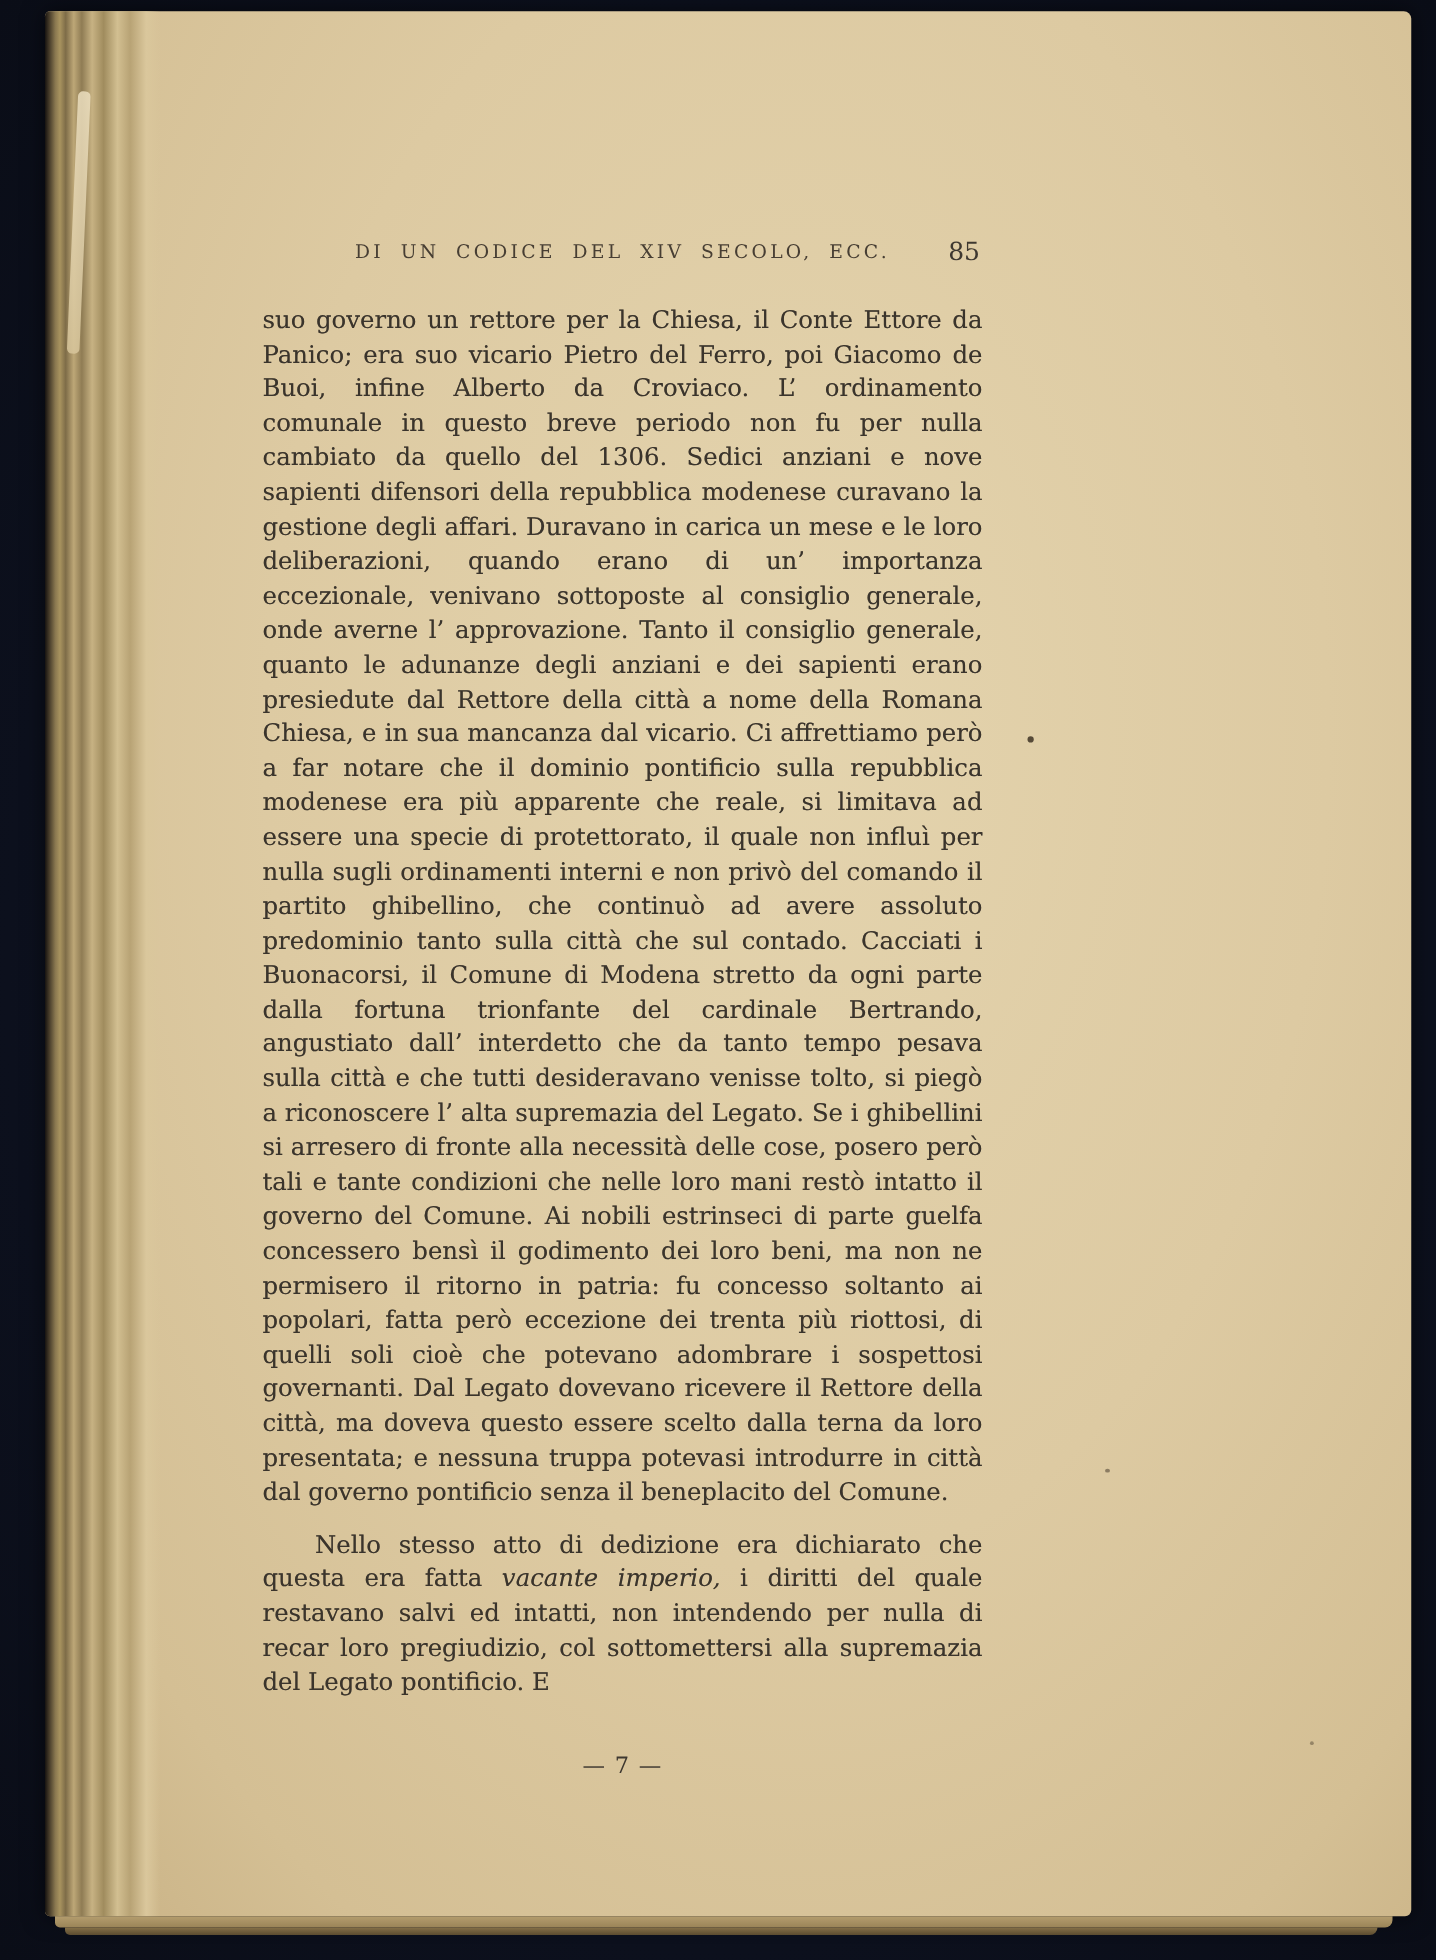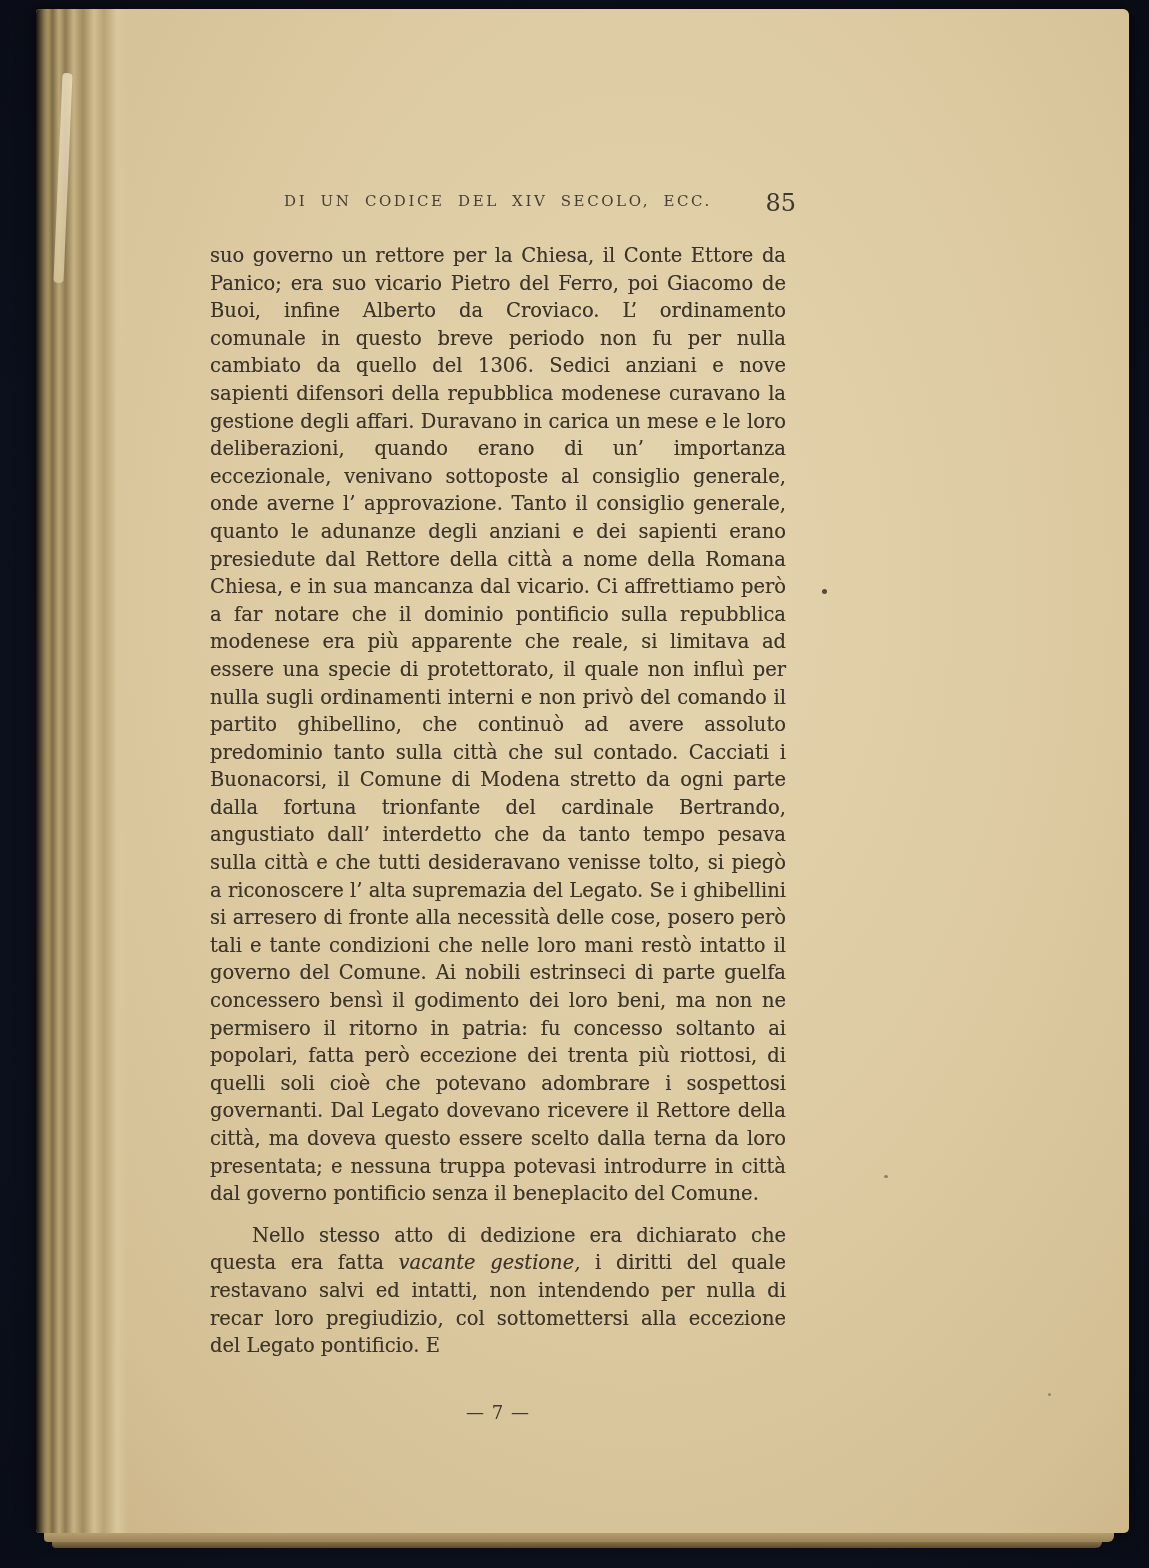--- a/index.html
+++ b/index.html
@@ -94,23 +94,23 @@
   .running-title {
     display: block;
     text-align: center;
     font-size: 15px;
     letter-spacing: 2.6px;
     word-spacing: 6px;
     color: #473e33;
   }
   .page-number {
     position: absolute;
-    right: 4px;
+    right: 16px;
     top: -3px;
-    font-size: 24px;
+    font-size: 20px;
     color: #3e3830;
   }
   .body-text {
     margin-top: 24px;
     font-size: 19.5px;
     line-height: 27.6px;
     text-align: justify;
     text-shadow: 0 0 0.5px rgba(46,38,28,0.45);
   }
   .body-text p {
@@ -151,21 +151,21 @@
 
     <div class="page-content">
 
       <div class="running-header">
         <span class="running-title">DI UN CODICE DEL XIV SECOLO, ECC.</span>
         <span class="page-number">85</span>
       </div>
 
       <div class="body-text">
         <p>suo governo un rettore per la Chiesa, il Conte Ettore da Panico; era suo vicario Pietro del Ferro, poi Giacomo de Buoi, infine Alberto da Croviaco. L’ ordinamento comunale in questo breve periodo non fu per nulla cambiato da quello del 1306. Sedici anziani e nove sapienti difensori della repubblica modenese curavano la gestione degli affari. Duravano in carica un mese e le loro deliberazioni, quando erano di un’ importanza eccezionale, venivano sottoposte al consiglio generale, onde averne l’ approvazione. Tanto il consiglio generale, quanto le adunanze degli anziani e dei sapienti erano presiedute dal Rettore della città a nome della Romana Chiesa, e in sua mancanza dal vicario. Ci affrettiamo però a far notare che il dominio pontificio sulla repubblica modenese era più apparente che reale, si limitava ad essere una specie di protettorato, il quale non influì per nulla sugli ordinamenti interni e non privò del comando il partito ghibellino, che continuò ad avere assoluto predominio tanto sulla città che sul contado. Cacciati i Buonacorsi, il Comune di Modena stretto da ogni parte dalla fortuna trionfante del cardinale Bertrando, angustiato dall’ interdetto che da tanto tempo pesava sulla città e che tutti desideravano venisse tolto, si piegò a riconoscere l’ alta supremazia del Legato. Se i ghibellini si arresero di fronte alla necessità delle cose, posero però tali e tante condizioni che nelle loro mani restò intatto il governo del Comune. Ai nobili estrinseci di parte guelfa concessero bensì il godimento dei loro beni, ma non ne permisero il ritorno in patria: fu concesso soltanto ai popolari, fatta però eccezione dei trenta più riottosi, di quelli soli cioè che potevano adombrare i sospettosi governanti. Dal Legato dovevano ricevere il Rettore della città, ma doveva questo essere scelto dalla terna da loro presentata; e nessuna truppa potevasi introdurre in città dal governo pontificio senza il beneplacito del Comune.</p>
-        <p class="par-indent"><span>Nello stesso atto di dedizione era dichiarato che questa era fatta </span><em class="italic-phrase">vacante gestione,</em><span> i diritti del quale restavano salvi ed intatti, non intendendo per nulla di recar loro pregiudizio, col sottomettersi alla eccezione del Legato pontificio. E</span></p>
+        <p class="par-indent"><span>Nello stesso atto di dedizione era dichiarato che questa era fatta </span><em class="italic-phrase">vacante imperio,</em><span> i diritti del quale restavano salvi ed intatti, non intendendo per nulla di recar loro pregiudizio, col sottomettersi alla supremazia del Legato pontificio. E</span></p>
       </div>
 
       <div class="page-footer">— 7 —</div>
 
     </div>
   </div>
 
   <div class="ink-speck speck-a"></div>
   <div class="ink-speck speck-b"></div>
   <div class="ink-speck speck-c"></div>

